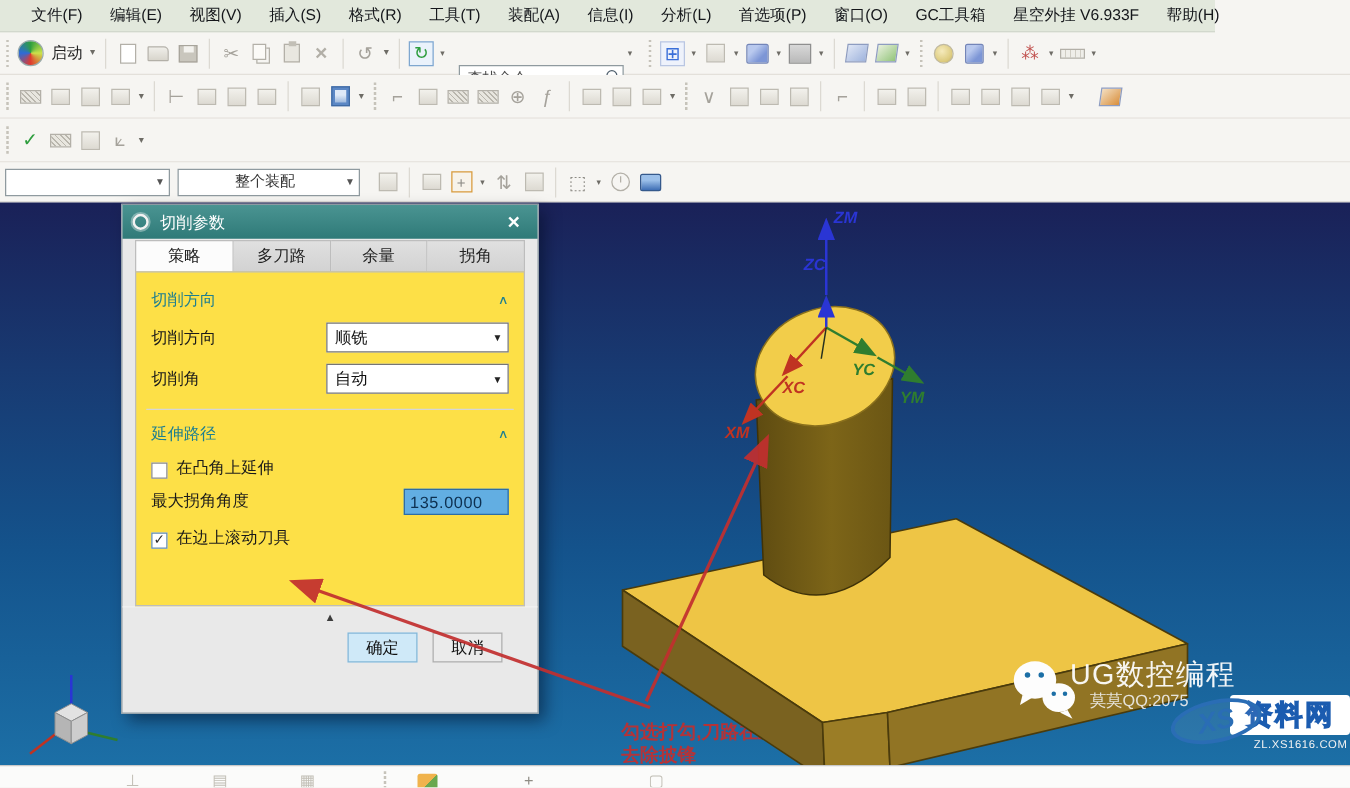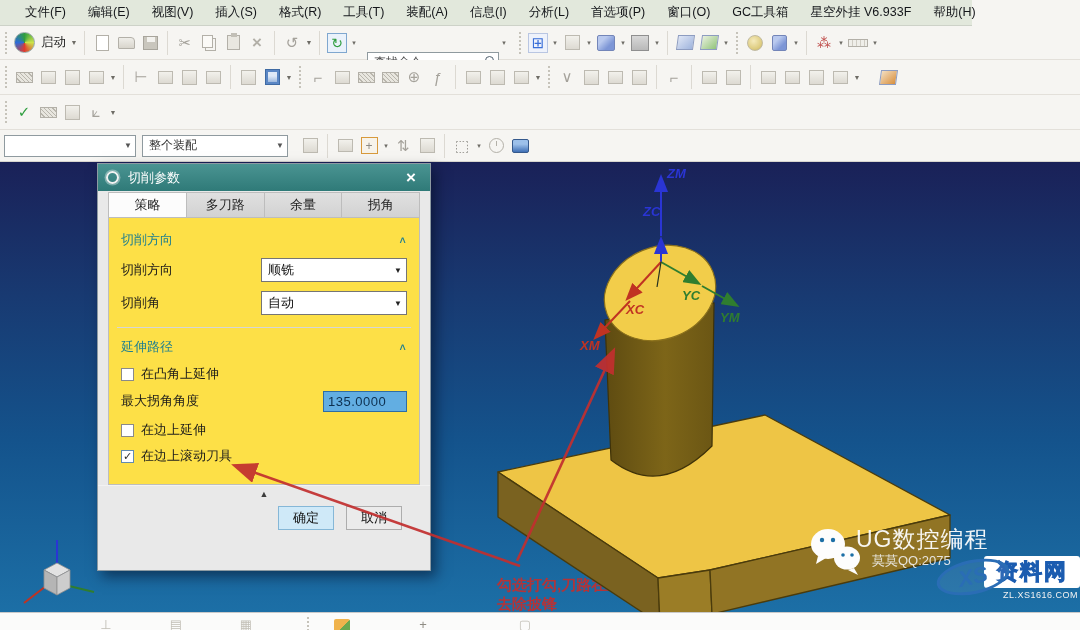--- a/index.html
+++ b/index.html
@@ -103,21 +103,21 @@
   .tab-main.active{background:#fcfcfc;border-bottom:1px solid #fcfcfc;}
   .dlg-content{margin:0 10px;height:268px;background:#fde047;border:1px solid #bdbdbd;border-top:1px solid #bdbdbd;padding:12px 12px 12px;position:relative;}
   .sec-h{display:flex;justify-content:space-between;align-items:center;color:#1f7f8f;font-size:13px;height:20px;}
   .sec-h .chev{color:#1f7f8f;font-size:12px;transform:scaleY(.8);}
   .frow{display:flex;align-items:center;height:26px;margin-top:7px;}
   .frow label{color:#1a1a1a;}
   .selbox{margin-left:auto;width:146px;height:24px;border:1px solid #757575;background:#fff;display:flex;align-items:center;}
   .selbox .sval{flex:1;padding-left:6px;color:#111;font-family:Liberation Mono, monospace;}
   .selbox .scaret{width:16px;text-align:center;font-size:8px;color:#222;}
   .divider{height:1px;background:#d6d6d6;margin:11px -4px 9px;}
-  .chkrow{display:flex;align-items:center;height:18px;margin-top:8px;gap:7px;color:#1a1a1a;}
+  .chkrow{display:flex;align-items:flex-end;height:18px;margin-top:8px;gap:7px;color:#1a1a1a;}
   .chk{width:13px;height:13px;border:1px solid #8a8a8a;background:#fff;display:flex;align-items:center;justify-content:center;font-size:11px;color:#2b2b2b;line-height:11px;}
   .chk.checked{border-color:#628bb0;}
   .numrow{display:flex;align-items:center;height:24px;margin-top:6px;gap:20px;}
   .numrow label{color:#1a1a1a;}
   .numval{margin-left:auto;width:84px;height:21px;background:var(--highlight-input);border:1px solid #2e6da4;
     color:#0d3050;font-size:13px;display:flex;align-items:center;padding-left:4px;letter-spacing:.5px;}
   .collapse-strip{height:16px;display:flex;align-items:center;justify-content:center;color:#3c3c3c;font-size:9px;border-top:1px solid #f2f2f2;}
   .dlg-buttons{height:34px;display:flex;align-items:center;justify-content:flex-end;gap:12px;padding-right:28px;}
   .btn{width:56px;height:24px;display:flex;align-items:center;justify-content:center;font-size:13px;color:#111;}
   .btn-ok{background:#cfe9f8;border:1px solid #85b7d7;}
@@ -341,21 +341,21 @@
     </span>
   <span class="ti">⟀</span>
   <span class="caret">▼</span>
 </div>
 
 <div class="tbrow tb4">
   <span class="combo" style="width:132px;margin-left:4px;">
     <span class="cval"></span>
     <span class="ccaret">▼</span>
   </span>
-  <span class="combo" style="width:146px;margin-left:6px;">
+  <span class="combo" style="width:146px;margin-left:6px;padding-left:39px;">
     <span class="cval">整个装配</span>
     <span class="ccaret">▼</span>
   </span>
   <span class="ti" style="margin-left:10px;">
       <span class="ph tall"></span>
     </span>
   <span class="tsep"></span>
   <span class="ti">
       <span class="ph"></span>
     </span>
@@ -510,24 +510,20 @@
     <div class="chkrow">
       <span class="chk"></span>
       <span>在凸角上延伸</span>
     </div>
 
     <div class="numrow">
       <label>最大拐角角度</label>
       <span class="numval">135.0000</span>
     </div>
 
-    <div class="chkrow">
-      <span class="chk"></span>
-      <span>在边上延伸</span>
-    </div>
 
     <div class="chkrow">
       <span class="chk checked">✓</span>
       <span>在边上滚动刀具</span>
     </div>
   </div>
 
   <div class="collapse-strip">
     <span>▲</span>
   </div>

